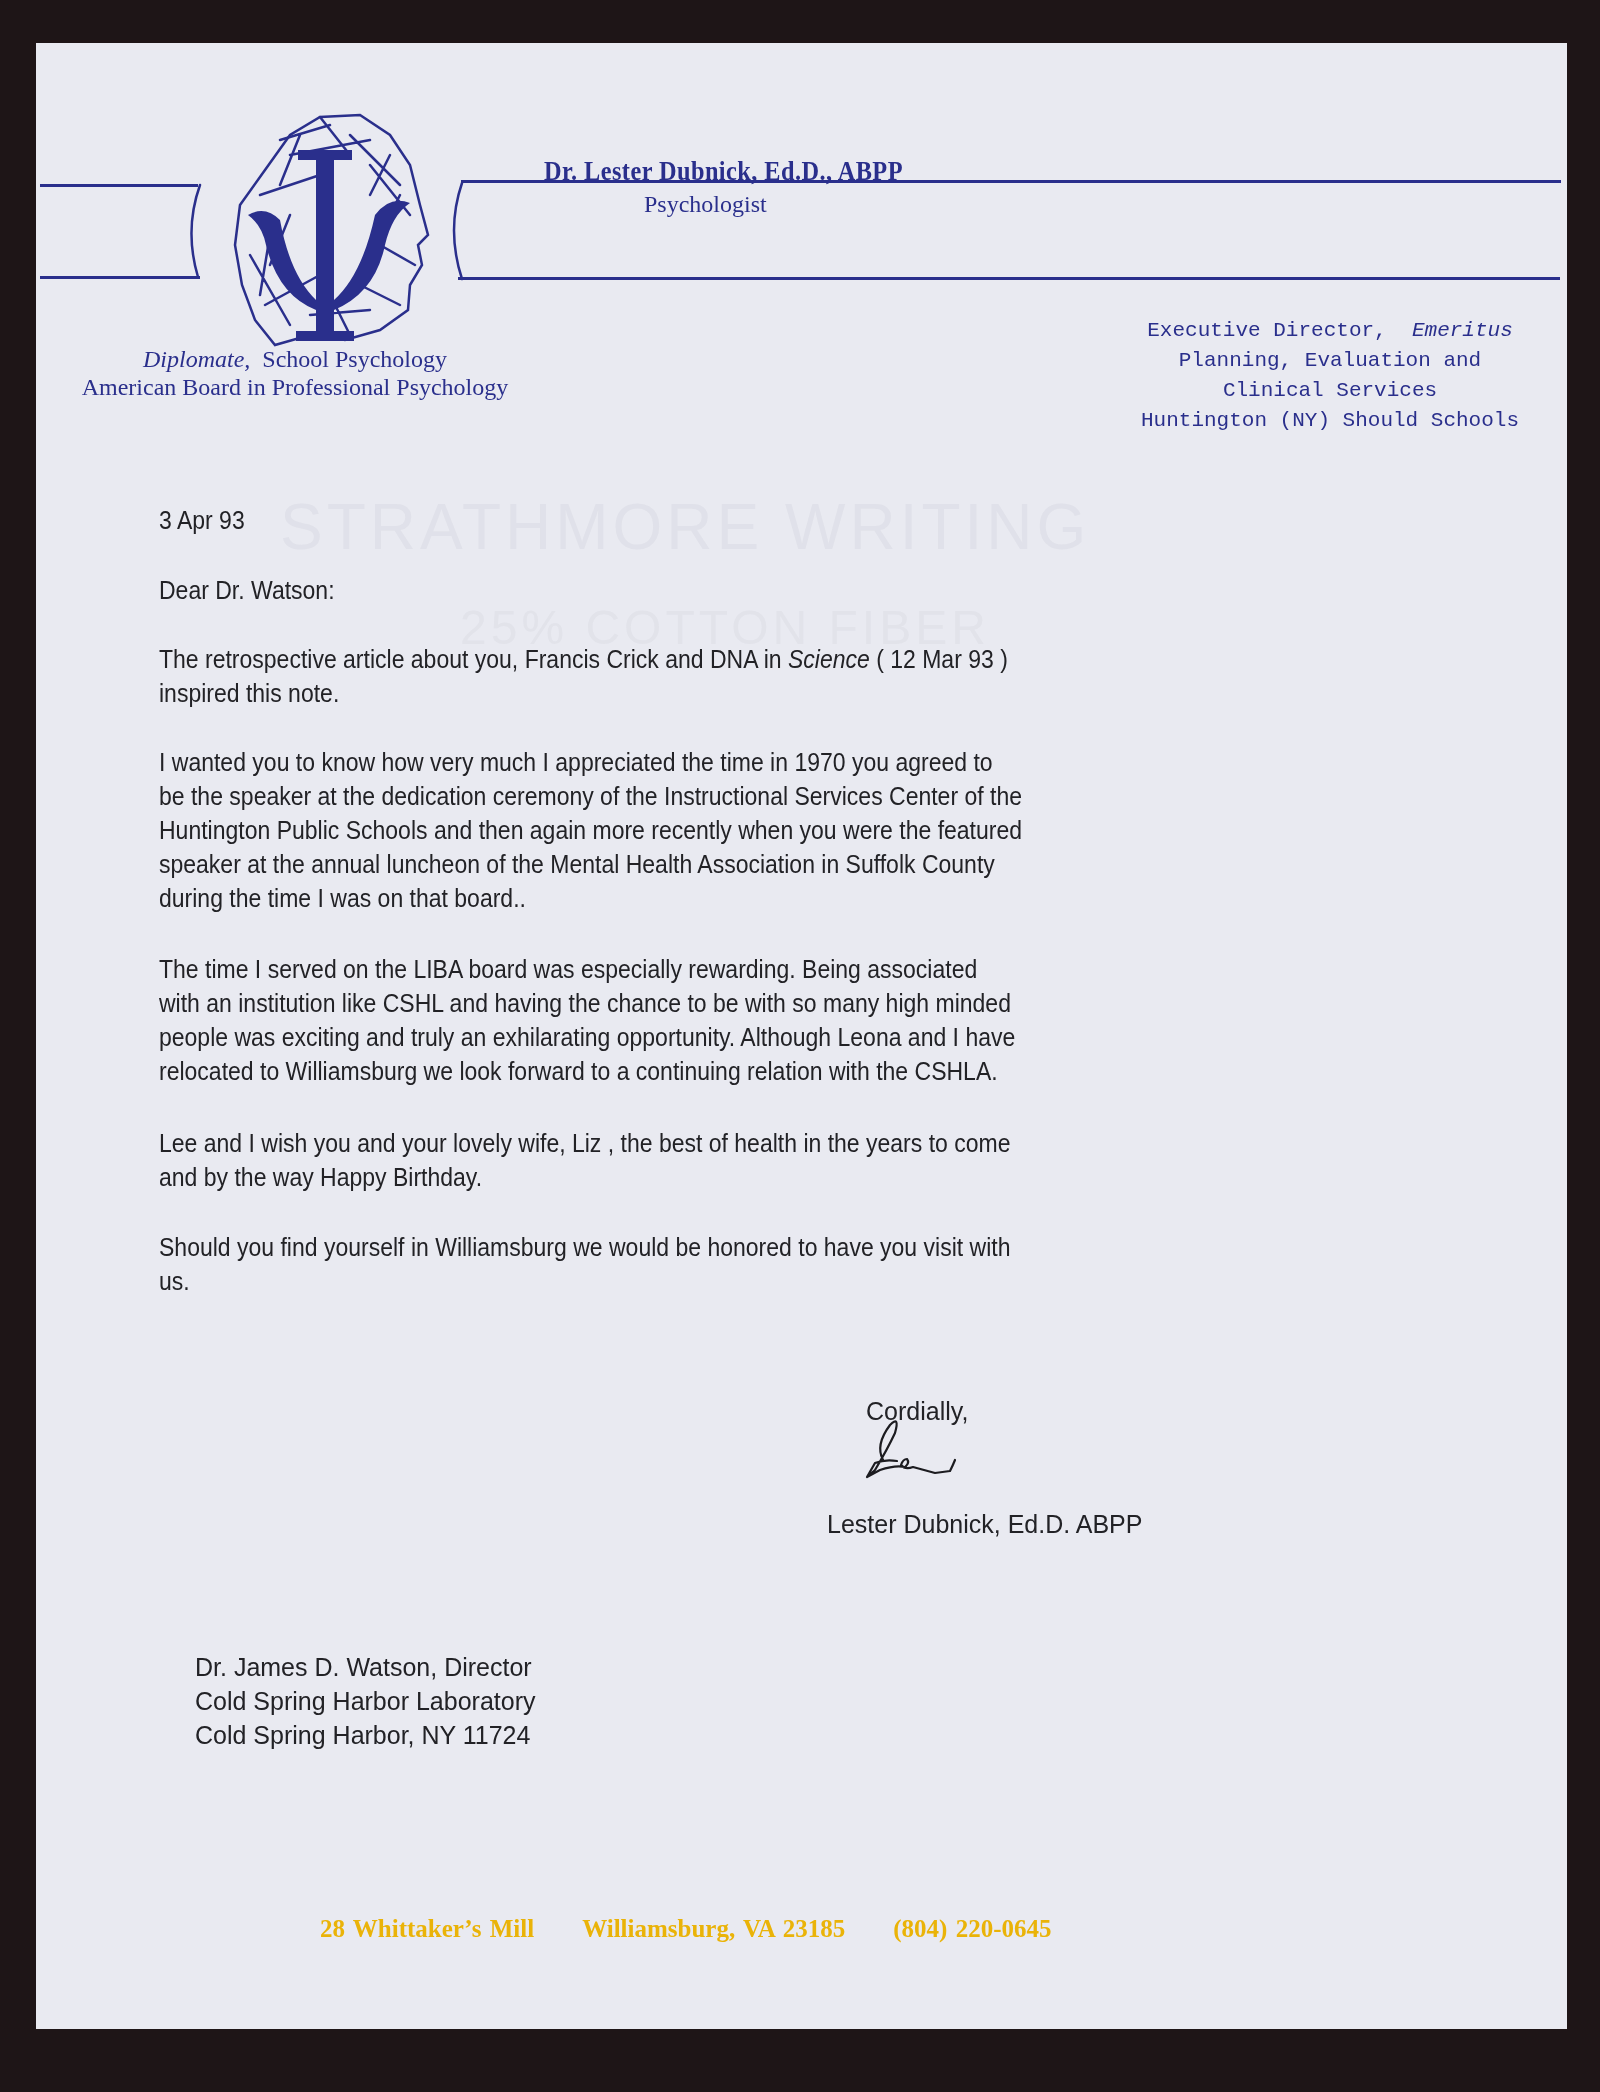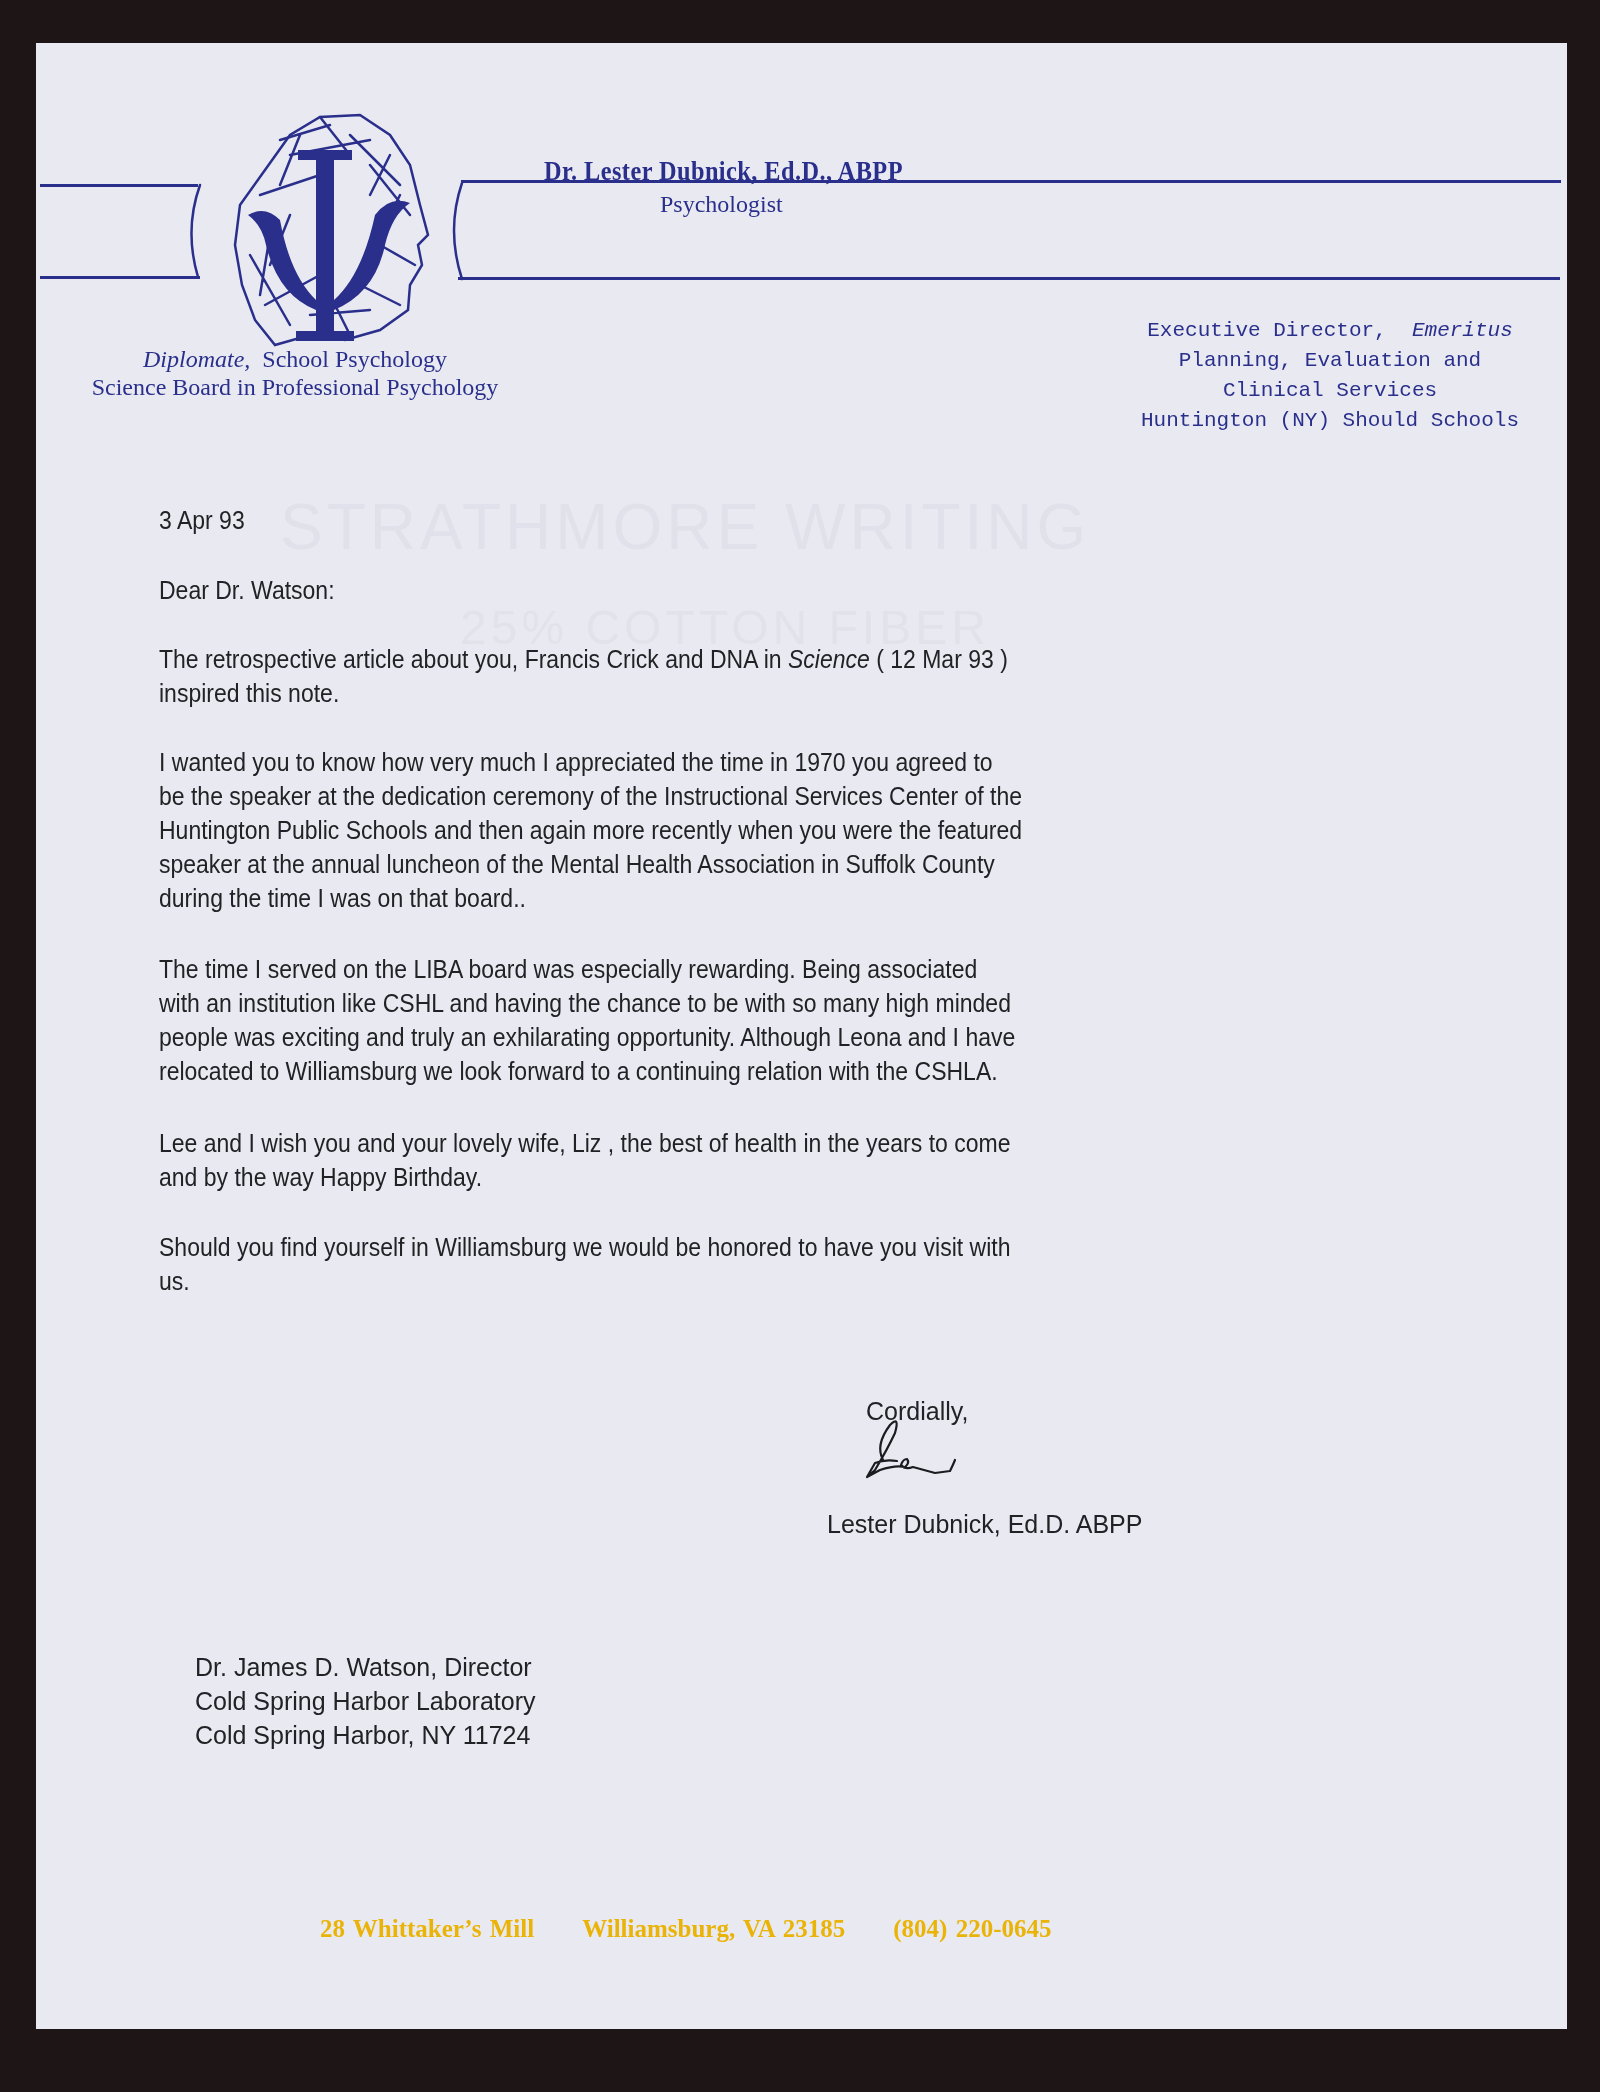--- a/index.html
+++ b/index.html
@@ -19,21 +19,21 @@
   .lh-line { position: absolute; height: 3px; background: #2a2f8c; }
   .abs { position: absolute; }
   .letterhead-name {
     left: 544px; top: 156px;
     font-family: "Liberation Serif", serif;
     font-weight: bold; font-size: 27px; color: #2a2f8c;
     letter-spacing: 0.5px;
     transform: scaleX(0.9); transform-origin: left;
   }
   .letterhead-title {
-    left: 660px; top: 191px;
+    left: 644px; top: 191px;
     font-family: "Liberation Serif", serif;
     font-size: 24px; color: #2a2f8c; text-align: center;
   }
   .left-cred {
     left: 60px; top: 345px; width: 470px;
     text-align: center;
     font-family: "Liberation Serif", serif;
     font-size: 24px; color: #2a2f8c; line-height: 28px;
   }
   .right-cred {
@@ -106,21 +106,21 @@
 </svg>
 
 <div class="abs letterhead-name">Dr. Lester Dubnick, Ed.D., ABPP</div>
 <div class="abs letterhead-title">Psychologist</div>
 
 <div class="abs left-cred">
   <div>
     <i>Diplomate,</i>&nbsp;
     <span>School Psychology</span>
   </div>
-  <div>Science Board in Professional Psychology</div>
+  <div>American Board in Professional Psychology</div>
 </div>
 
 <div class="abs right-cred">
   <div>
     <span>Executive Director,</span>&nbsp;
     <i>Emeritus</i>
   </div>
   <div>Planning, Evaluation and</div>
   <div>Clinical Services</div>
   <div>Huntington (NY) Should Schools</div>

